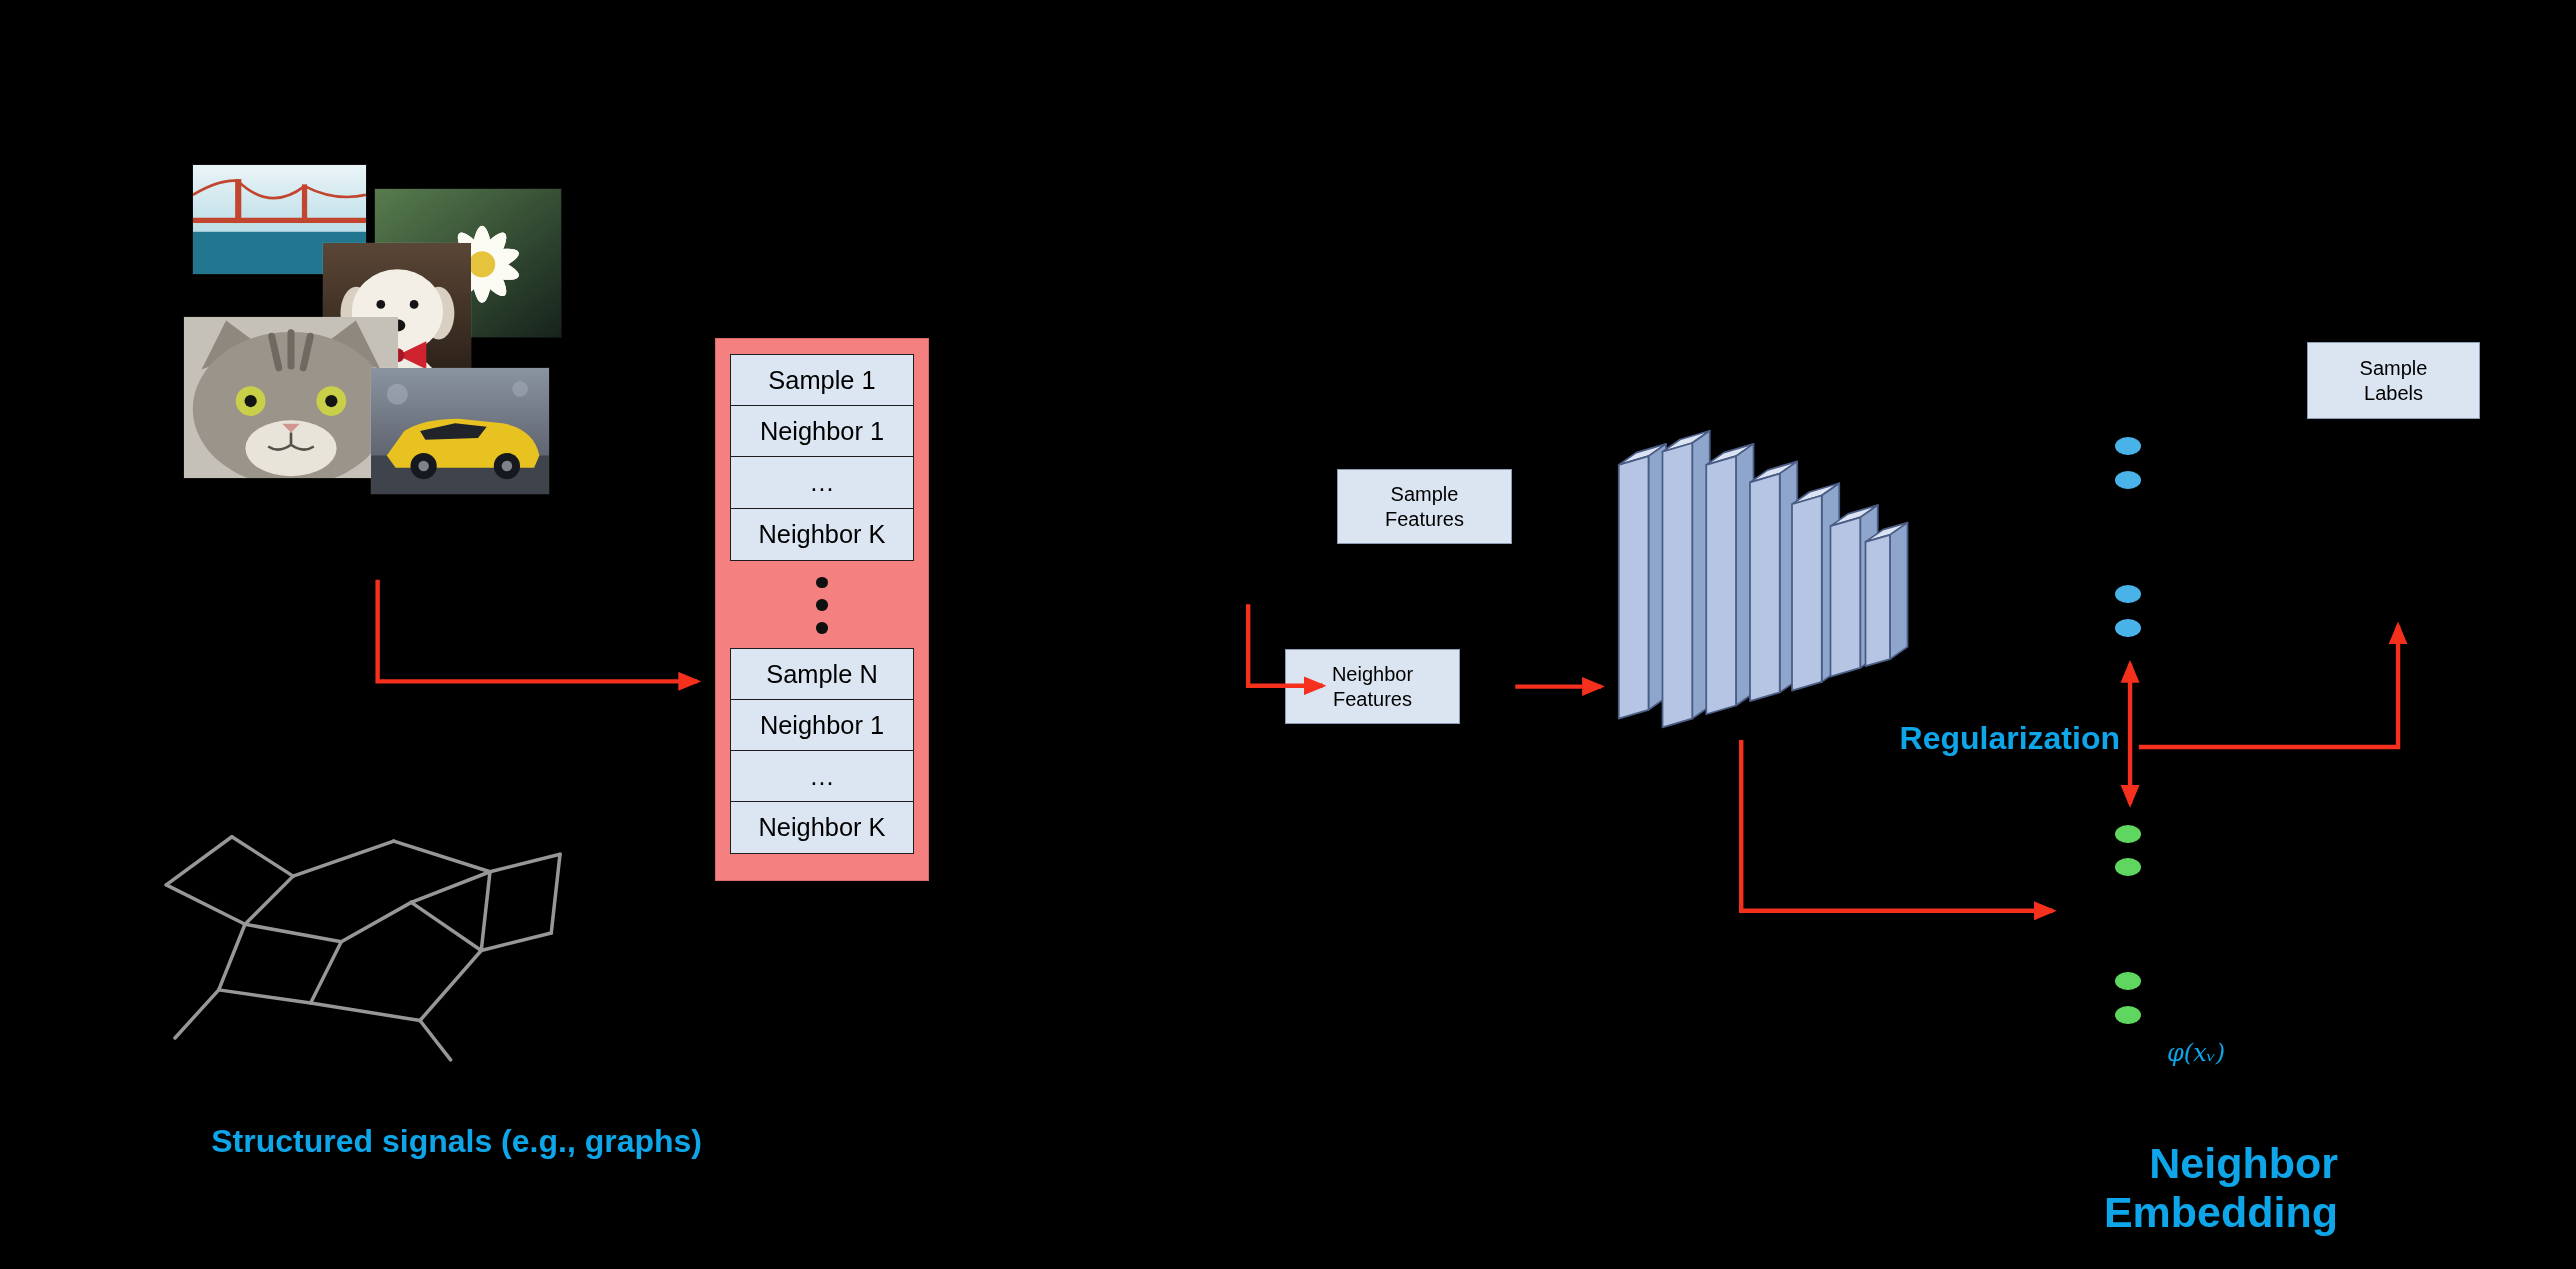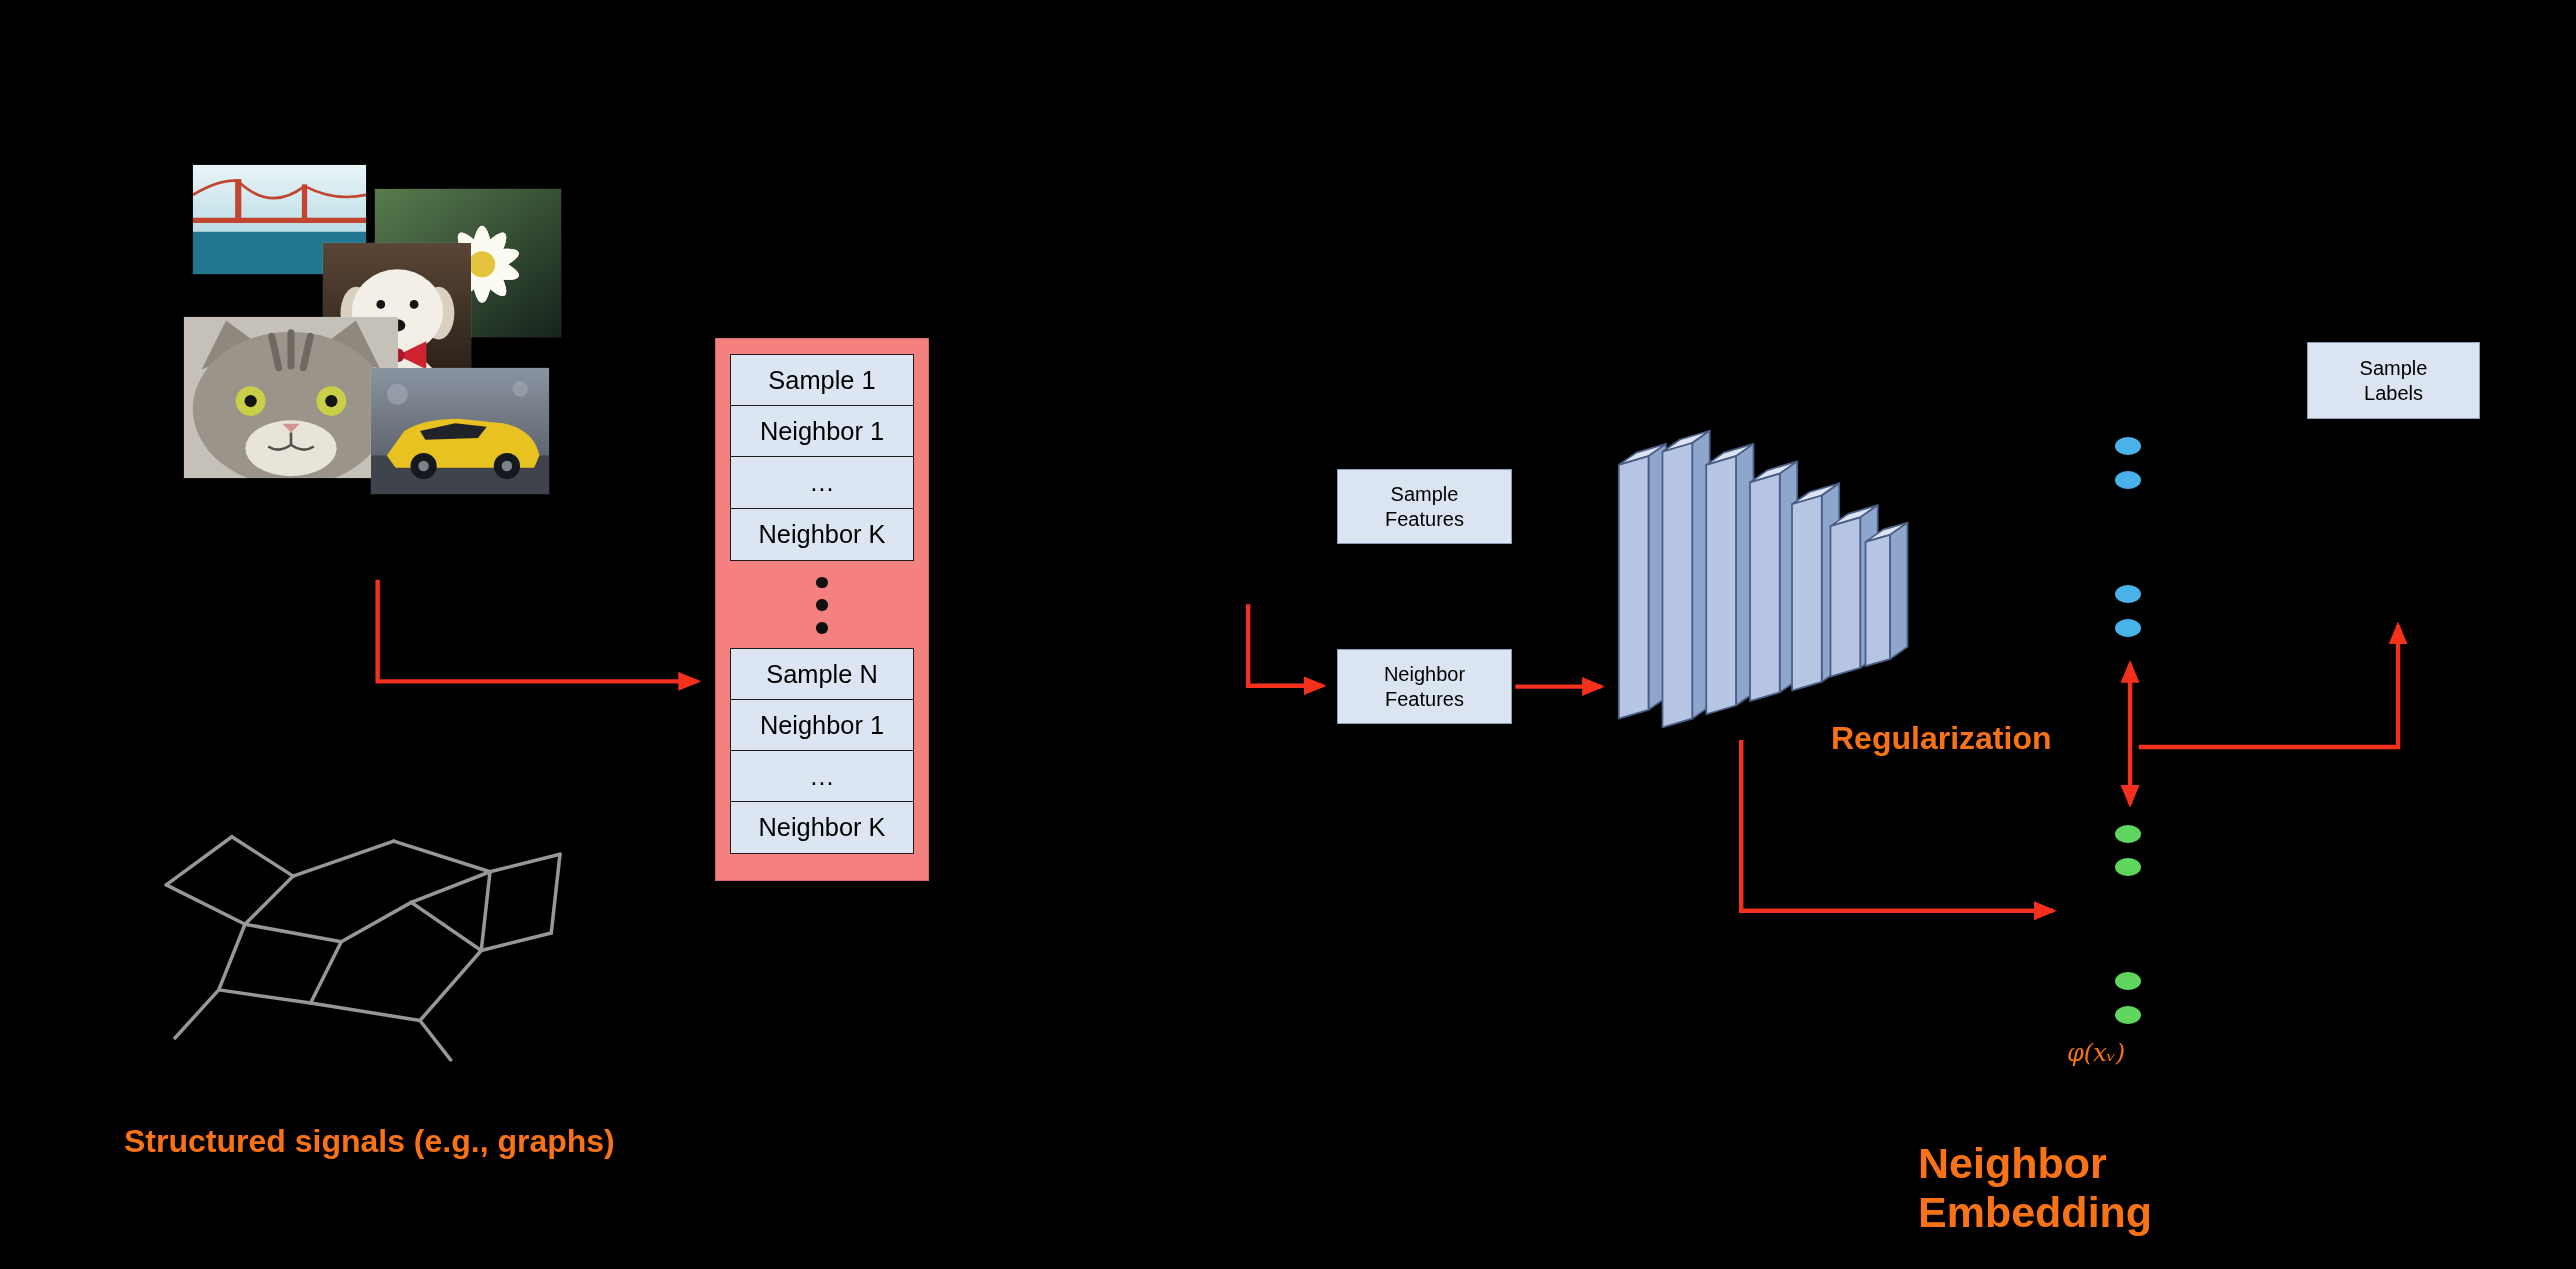--- a/index.html
+++ b/index.html
@@ -30,25 +30,25 @@
   .table-dots { height:89px; flex:none; display:flex; flex-direction:column; justify-content:center; align-items:center; gap:11.4px; }
   .tdot { width:11.4px; height:11.4px; background:#101010; border-radius:50%; }
 
   
   .feature-box {
     position:absolute; background:#dbe5f1; border:1.8px solid #8d9cb5; box-sizing:border-box;
     display:flex; align-items:center; justify-content:center; text-align:center;
     font-size:20px; line-height:1.22; color:#000; white-space:pre-line;
   }
   #sample-features  { left:1337px; top:469px; width:175px; height:75px; }
-  #neighbor-features{ left:1337px; top:649px; width:175px; height:75px; }
+  #neighbor-features{ left:1285px; top:649px; width:175px; height:75px; }
   #sample-labels    { left:2307px; top:342px; width:173px; height:77px; }
 
   
-  .red-label { position:absolute; color:#f97316; font-weight:bold; text-align:left; }
+  .red-label { position:absolute; color:#0ea5e9; font-weight:bold; text-align:right; }
   #structured-signals-label { left:124px;  top:1123px; width:578px; font-size:32px; }
   #regularization-label     { left:1831px; top:720px;  width:289px; font-size:32px; }
   #neighbor-embedding-label { left:1918px; top:1139px; width:420px; font-size:43px; }
   #phi-label { left:2067px; top:1039px; width:158px; font-size:24px; font-weight:normal;
                font-family:"DejaVu Serif", serif; font-style:italic; }
 
   
   .dot { position:absolute; width:26px; height:18.4px; border-radius:50%; }
   .dot.blue  { background:#49b2e8; }
   .dot.green { background:#5fd65f; }

